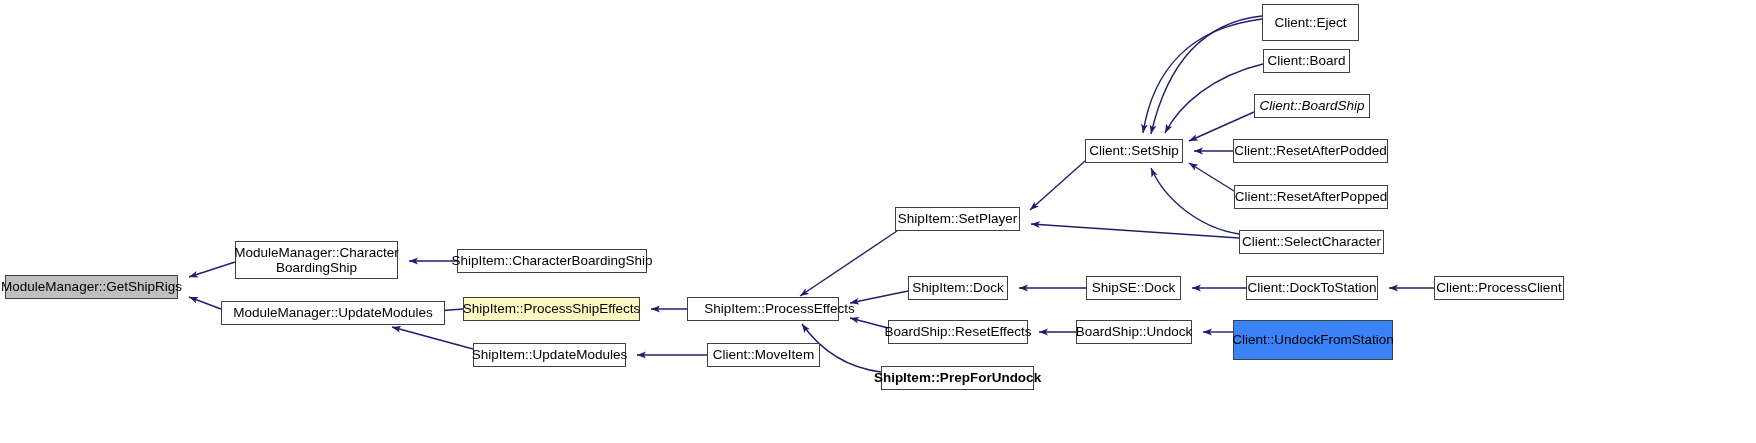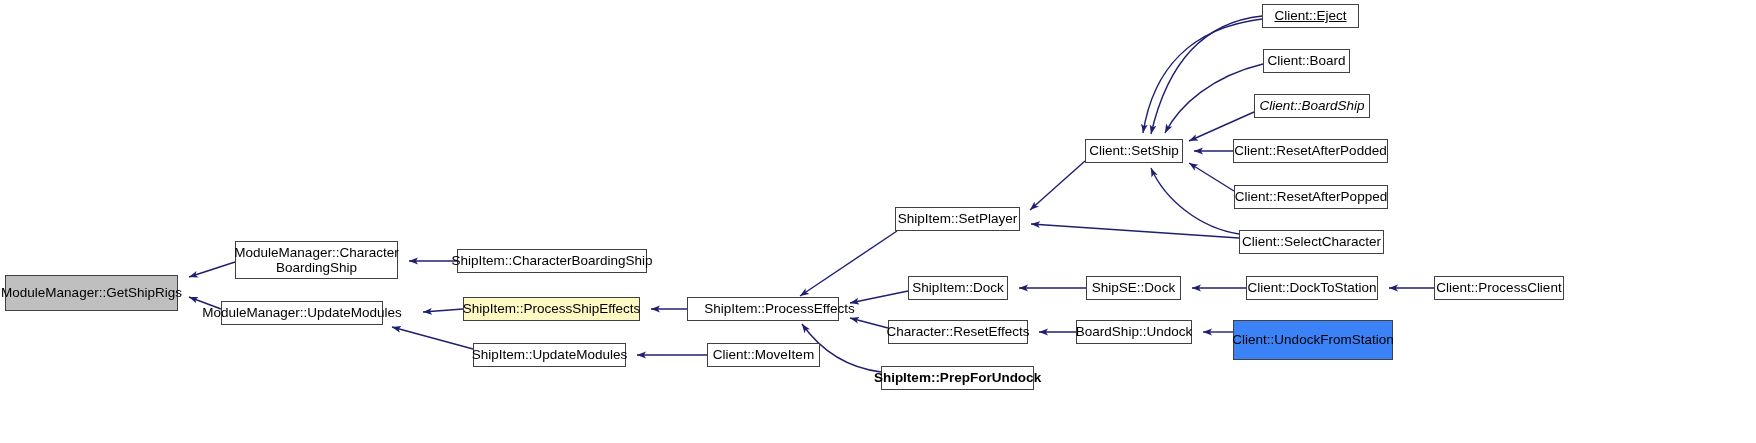--- a/index.html
+++ b/index.html
@@ -88,37 +88,37 @@
 
       <path d="M1246,288 L1192,288"></path>
 
       <path d="M1233,332 L1203,332"></path>
 
       <path d="M1434,288 L1389,288"></path>
     </g>
   </svg>
 
   <div id="nodes">
-      <div class="node highlight" style="left: 5px; top: 275px; width: 173px; height: 36px; border-color: rgb(64, 64, 64); background: rgb(191, 191, 191);"><span>ModuleManager::GetShipRigs</span></div>
+      <div class="node highlight" style="left: 5px; top: 275px; width: 173px; height: 24px; border-color: rgb(64, 64, 64); background: rgb(191, 191, 191);"><span>ModuleManager::GetShipRigs</span></div>
       <div class="node" style="left: 235px; top: 241px; width: 163px; height: 38px; border-color: rgb(64, 64, 64); background: rgb(255, 255, 255);"><span>ModuleManager::Character
 BoardingShip</span></div>
-      <div class="node" style="left: 221px; top: 301px; width: 162px; height: 24px; border-color: rgb(64, 64, 64); background: rgb(255, 255, 255);"><span>ModuleManager::UpdateModules</span></div>
+      <div class="node" style="left: 221px; top: 301px; width: 224px; height: 24px; border-color: rgb(64, 64, 64); background: rgb(255, 255, 255);"><span>ModuleManager::UpdateModules</span></div>
       <div class="node" style="left: 457px; top: 249px; width: 190px; height: 24px; border-color: rgb(64, 64, 64); background: rgb(255, 255, 255);"><span>ShipItem::CharacterBoardingShip</span></div>
       <div class="node" style="left: 463px; top: 297px; width: 177px; height: 24px; border-color: rgb(64, 64, 64); background: #fef9c3;"><span>ShipItem::ProcessShipEffects</span></div>
       <div class="node" style="left: 473px; top: 343px; width: 153px; height: 24px; border-color: rgb(64, 64, 64); background: rgb(255, 255, 255); justify-content: center;"><span>ShipItem::UpdateModules</span></div>
       <div class="node" style="left: 687px; top: 297px; width: 152px; height: 24px; border-color: rgb(64, 64, 64); background: rgb(255, 255, 255); padding-left: 33px;"><span>ShipItem::ProcessEffects</span></div>
       <div class="node" style="left: 707px; top: 343px; width: 113px; height: 24px; border-color: rgb(64, 64, 64); background: rgb(255, 255, 255);"><span>Client::MoveItem</span></div>
       <div class="node" style="left: 881px; top: 366px; width: 153px; height: 24px; border-color: rgb(64, 64, 64); background: rgb(255, 255, 255); font-weight: bold;"><span>ShipItem::PrepForUndock</span></div>
       <div class="node" style="left: 895px; top: 207px; width: 125px; height: 24px; border-color: rgb(64, 64, 64); background: rgb(255, 255, 255);"><span>ShipItem::SetPlayer</span></div>
       <div class="node" style="left: 908px; top: 276px; width: 100px; height: 24px; border-color: rgb(64, 64, 64); background: rgb(255, 255, 255);"><span>ShipItem::Dock</span></div>
-      <div class="node" style="left: 888px; top: 320px; width: 140px; height: 24px; border-color: rgb(64, 64, 64); background: rgb(255, 255, 255);"><span>Character::ResetEffects</span></div>
+      <div class="node" style="left: 888px; top: 320px; width: 140px; height: 24px; border-color: rgb(64, 64, 64); background: rgb(255, 255, 255);"><span>BoardShip::ResetEffects</span></div>
       <div class="node" style="left: 1085px; top: 139px; width: 98px; height: 24px; border-color: rgb(64, 64, 64); background: rgb(255, 255, 255);"><span>Client::SetShip</span></div>
       <div class="node" style="left: 1086px; top: 276px; width: 95px; height: 24px; border-color: rgb(64, 64, 64); background: rgb(255, 255, 255);"><span>ShipSE::Dock</span></div>
       <div class="node" style="left: 1076px; top: 320px; width: 116px; height: 24px; border-color: rgb(64, 64, 64); background: rgb(255, 255, 255);"><span>BoardShip::Undock</span></div>
-      <div class="node" style="left: 1262px; top: 4px; width: 97px; height: 24px; border-color: rgb(64, 64, 64); background: rgb(255, 255, 255); text-decoration: underline;"><span>Client::Eject</span></div>
+      <div class="node" style="left: 1262px; top: 4px; width: 97px; height: 37px; border-color: rgb(64, 64, 64); background: rgb(255, 255, 255);"><span>Client::Eject</span></div>
       <div class="node" style="left: 1263px; top: 49px; width: 87px; height: 24px; border-color: rgb(64, 64, 64); background: rgb(255, 255, 255);"><span>Client::Board</span></div>
       <div class="node" style="left: 1254px; top: 94px; width: 116px; height: 24px; border-color: rgb(64, 64, 64); background: rgb(255, 255, 255); font-style: italic;"><span>Client::BoardShip</span></div>
       <div class="node" style="left: 1233px; top: 139px; width: 155px; height: 24px; border-color: rgb(64, 64, 64); background: rgb(255, 255, 255);"><span>Client::ResetAfterPodded</span></div>
       <div class="node" style="left: 1234px; top: 185px; width: 154px; height: 24px; border-color: rgb(64, 64, 64); background: rgb(255, 255, 255);"><span>Client::ResetAfterPopped</span></div>
       <div class="node" style="left: 1239px; top: 230px; width: 145px; height: 24px; border-color: rgb(64, 64, 64); background: rgb(255, 255, 255);"><span>Client::SelectCharacter</span></div>
       <div class="node" style="left: 1246px; top: 276px; width: 132px; height: 24px; border-color: rgb(64, 64, 64); background: rgb(255, 255, 255);"><span>Client::DockToStation</span></div>
       <div class="node" style="left: 1233px; top: 320px; width: 160px; height: 40px; border-color: rgb(64, 64, 64); background: #3b82f6;"><span>Client::UndockFromStation</span></div>
       <div class="node" style="left: 1434px; top: 276px; width: 130px; height: 24px; border-color: rgb(64, 64, 64); background: rgb(255, 255, 255);"><span>Client::ProcessClient</span></div>
     </div>
 </div>

